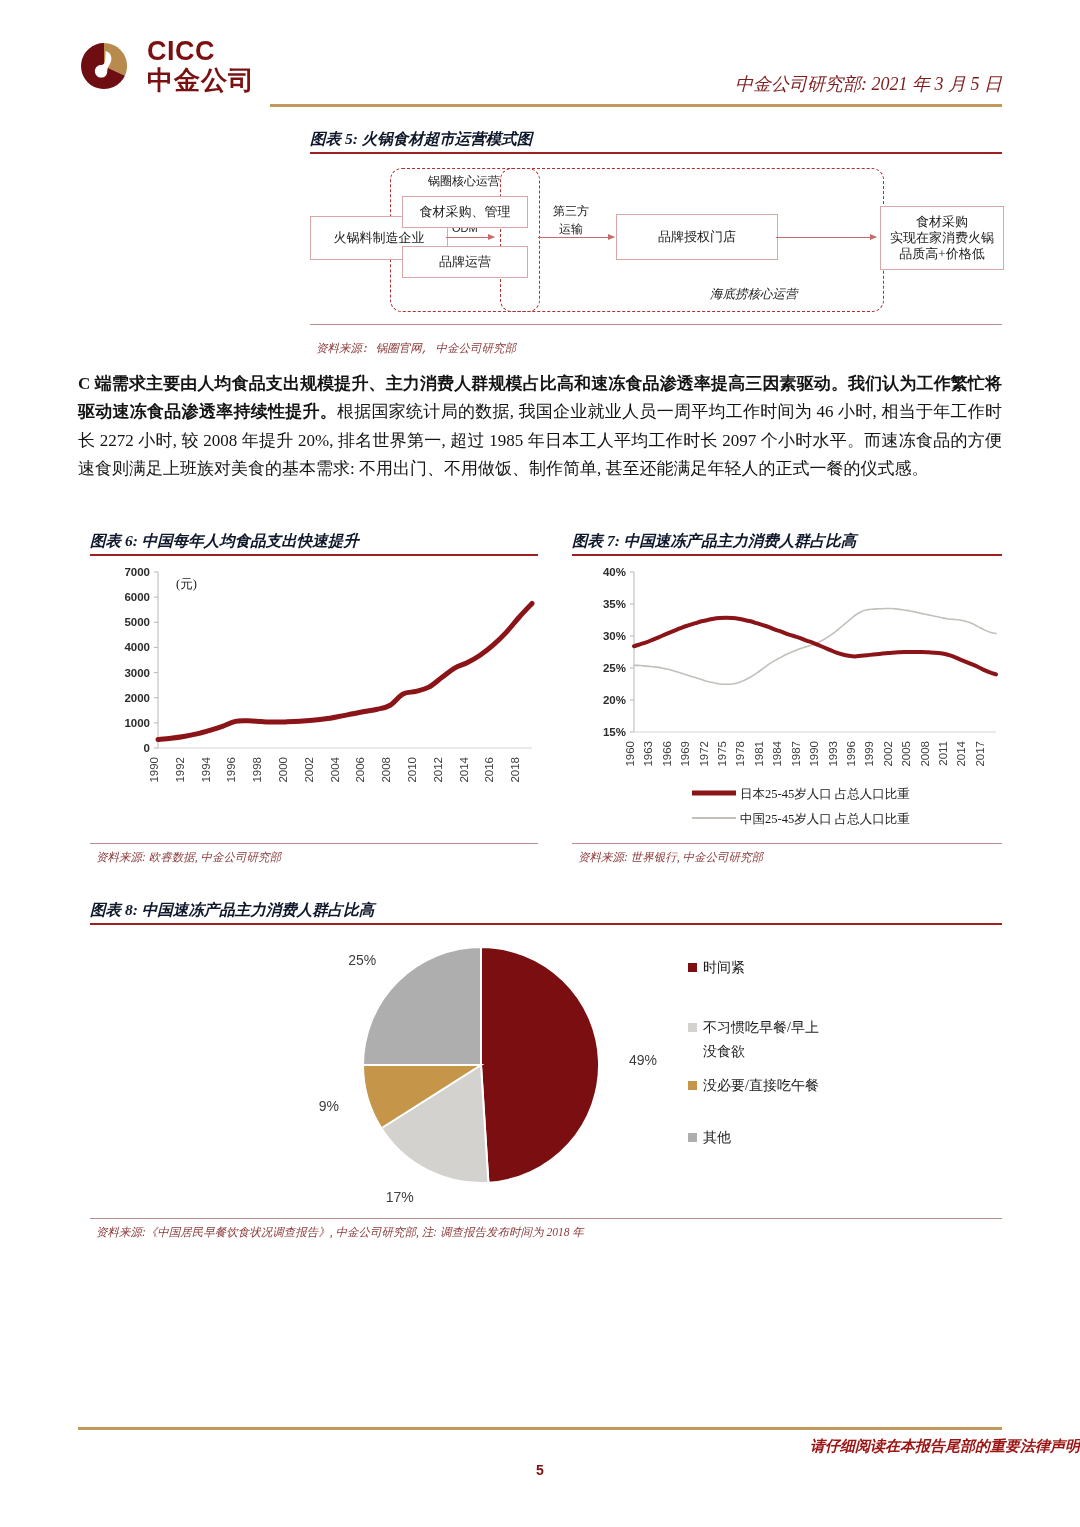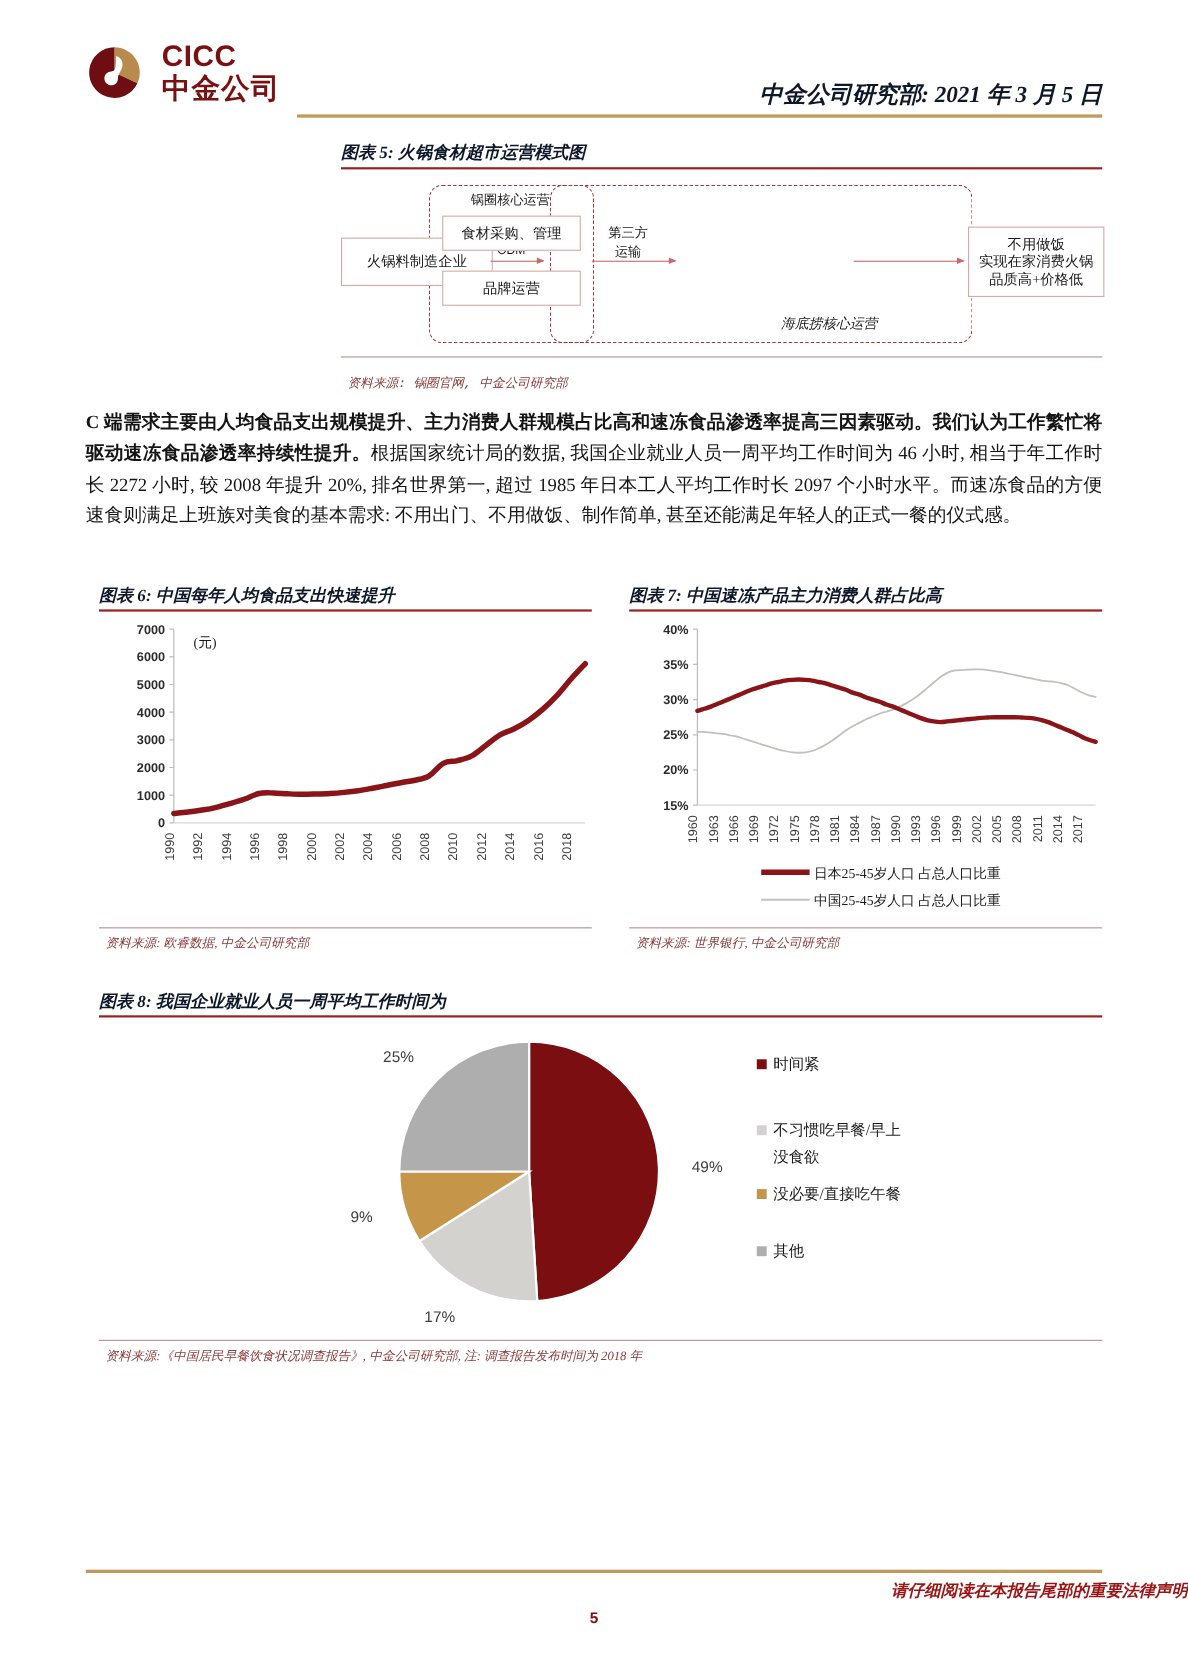--- a/index.html
+++ b/index.html
@@ -14,22 +14,22 @@
 
   
   .header{position:absolute;left:0;top:0;width:1080px;height:118px;}
   .logo-wrap{position:absolute;left:78px;top:38px;display:flex;align-items:center;gap:17px;}
   .logo-mark{width:52px;height:52px;position:relative;}
   .logo-text{display:flex;flex-direction:column;line-height:1.0;}
   .logo-cicc{font-family:"Liberation Sans","DejaVu Sans",sans-serif;font-weight:bold;
     font-size:27px;color:#7a1010;letter-spacing:.5px;}
   .logo-cn{font-family:"Liberation Sans","DejaVu Sans",sans-serif;font-weight:bold;
     font-size:26px;color:#7a1010;letter-spacing:1px;margin-top:2px;}
-  .header-right{position:absolute;right:78px;top:72px;font-size:21px;font-weight:bold;
-    font-style:italic;color:#0f172a;white-space:nowrap;}
+  .header-right{position:absolute;right:78px;top:72px;font-size:18px;font-weight:normal;
+    font-style:italic;color:#7f1d1d;white-space:nowrap;}
   .header-rule{position:absolute;left:270px;top:104px;width:732px;height:3px;background:#c19a5b;}
 
   
   .ex-title{font-size:15.5px;font-weight:bold;font-style:italic;color:#0f172a;white-space:nowrap;}
   .ex-rule{height:1.6px;background:#9b2020;}
   .ex-rule-thin{height:1.2px;background:#b98d8d;}
   .src{font-size:11.5px;font-style:italic;color:#8c3a3a;white-space:nowrap;}
 
   
   #ex5-title{position:absolute;left:310px;top:129px;}
@@ -138,25 +138,26 @@
     <div class="odm" style="left:142px;top:62px;">ODM</div>
     <div class="arrow" style="left:136px;top:77px;width:48px;"></div>
 
     <div class="flowbox" style="left:92px;top:36px;width:124px;height:30px;">食材采购、管理</div>
     <div class="flowbox" style="left:92px;top:86px;width:124px;height:30px;">品牌运营</div>
 
     <div class="flabel" style="left:232px;top:44px;width:58px;">第三方</div>
     <div class="flabel" style="left:232px;top:62px;width:58px;">运输</div>
     <div class="arrow" style="left:228px;top:77px;width:76px;"></div>
 
+    <div class="flowbox" style="left:306px;top:54px;width:160px;height:44px;">品牌授权门店</div>
 
     <div class="arrow" style="left:466px;top:77px;width:100px;"></div>
 
     <div class="flowbox" style="left:570px;top:46px;width:122px;height:62px;flex-direction:column;">
-      <span>不用做饭</span>
+      <span>食材采购</span>
       <span>实现在家消费火锅</span>
       <span>品质高+价格低</span>
     </div>
   </div>
 
   <div class="ex-rule-thin" id="ex5-srcrule"></div>
   <div class="src" id="ex5-src">资料来源: 锅圈官网, 中金公司研究部</div>
 
   <div id="para"><b>C 端需求主要由人均食品支出规模提升、主力消费人群规模占比高和速冻食品渗透率提高三因素驱动。我们认为工作繁忙将驱动速冻食品渗透率持续性提升。</b><span>根据国家统计局的数据, 我国企业就业人员一周平均工作时间为 46 小时, 相当于年工作时长 2272 小时, 较 2008 年提升 20%, 排名世界第一, 超过 1985 年日本工人平均工作时长 2097 个小时水平。而速冻食品的方便速食则满足上班族对美食的基本需求: 不用出门、不用做饭、制作简单, 甚至还能满足年轻人的正式一餐的仪式感。</span></div>
 
@@ -246,21 +247,21 @@
         <text x="0" y="0" class="ax-lab" text-anchor="end" transform="translate(407.7,181) rotate(-90)">2017</text>
         <line x1="116" y1="233" x2="160" y2="233" stroke="#8B1418" stroke-width="5" stroke-linecap="butt"></line>
         <text x="164" y="238" class="legend-txt">日本25-45岁人口 占总人口比重</text>
         <line x1="116" y1="258" x2="160" y2="258" stroke="#c3c0bb" stroke-width="1.8"></line>
         <text x="164" y="263" class="legend-txt">中国25-45岁人口 占总人口比重</text>
       </svg>
   </div>
   <div class="ex-rule-thin" id="ex7-srcrule"></div>
   <div class="src" id="ex7-src">资料来源: 世界银行, 中金公司研究部</div>
 
-  <div class="ex-title" id="ex8-title">图表 8: 我国企业就业人员一周平均工作时间为</div>
+  <div class="ex-title" id="ex8-title">图表 8: 中国速冻产品主力消费人群占比高</div>
   <div class="ex-rule" id="ex8-rule"></div>
   <div id="ex8-plot">
     <svg id="svg8" width="912" height="285" viewBox="0 0 912 285">
         <path d="M391,135 L391.00,17.00 A118,118 0 0 1 398.41,252.77 Z" fill="#7B0E11" stroke="#ffffff" stroke-width="2"></path>
         <path d="M391,135 L398.41,252.77 A118,118 0 0 1 291.37,198.23 Z" fill="#D4D2CE" stroke="#ffffff" stroke-width="2"></path>
         <path d="M391,135 L291.37,198.23 A118,118 0 0 1 273.00,135.00 Z" fill="#C59549" stroke="#ffffff" stroke-width="2"></path>
         <path d="M391,135 L273.00,135.00 A118,118 0 0 1 391.00,17.00 Z" fill="#AEAEAE" stroke="#ffffff" stroke-width="2"></path>
         <text x="538.9" y="135.4" text-anchor="start" class="pie-lab">49%</text>
         <text x="323.8" y="271.9" text-anchor="end" class="pie-lab">17%</text>
         <text x="248.9" y="181.3" text-anchor="end" class="pie-lab">9%</text>

